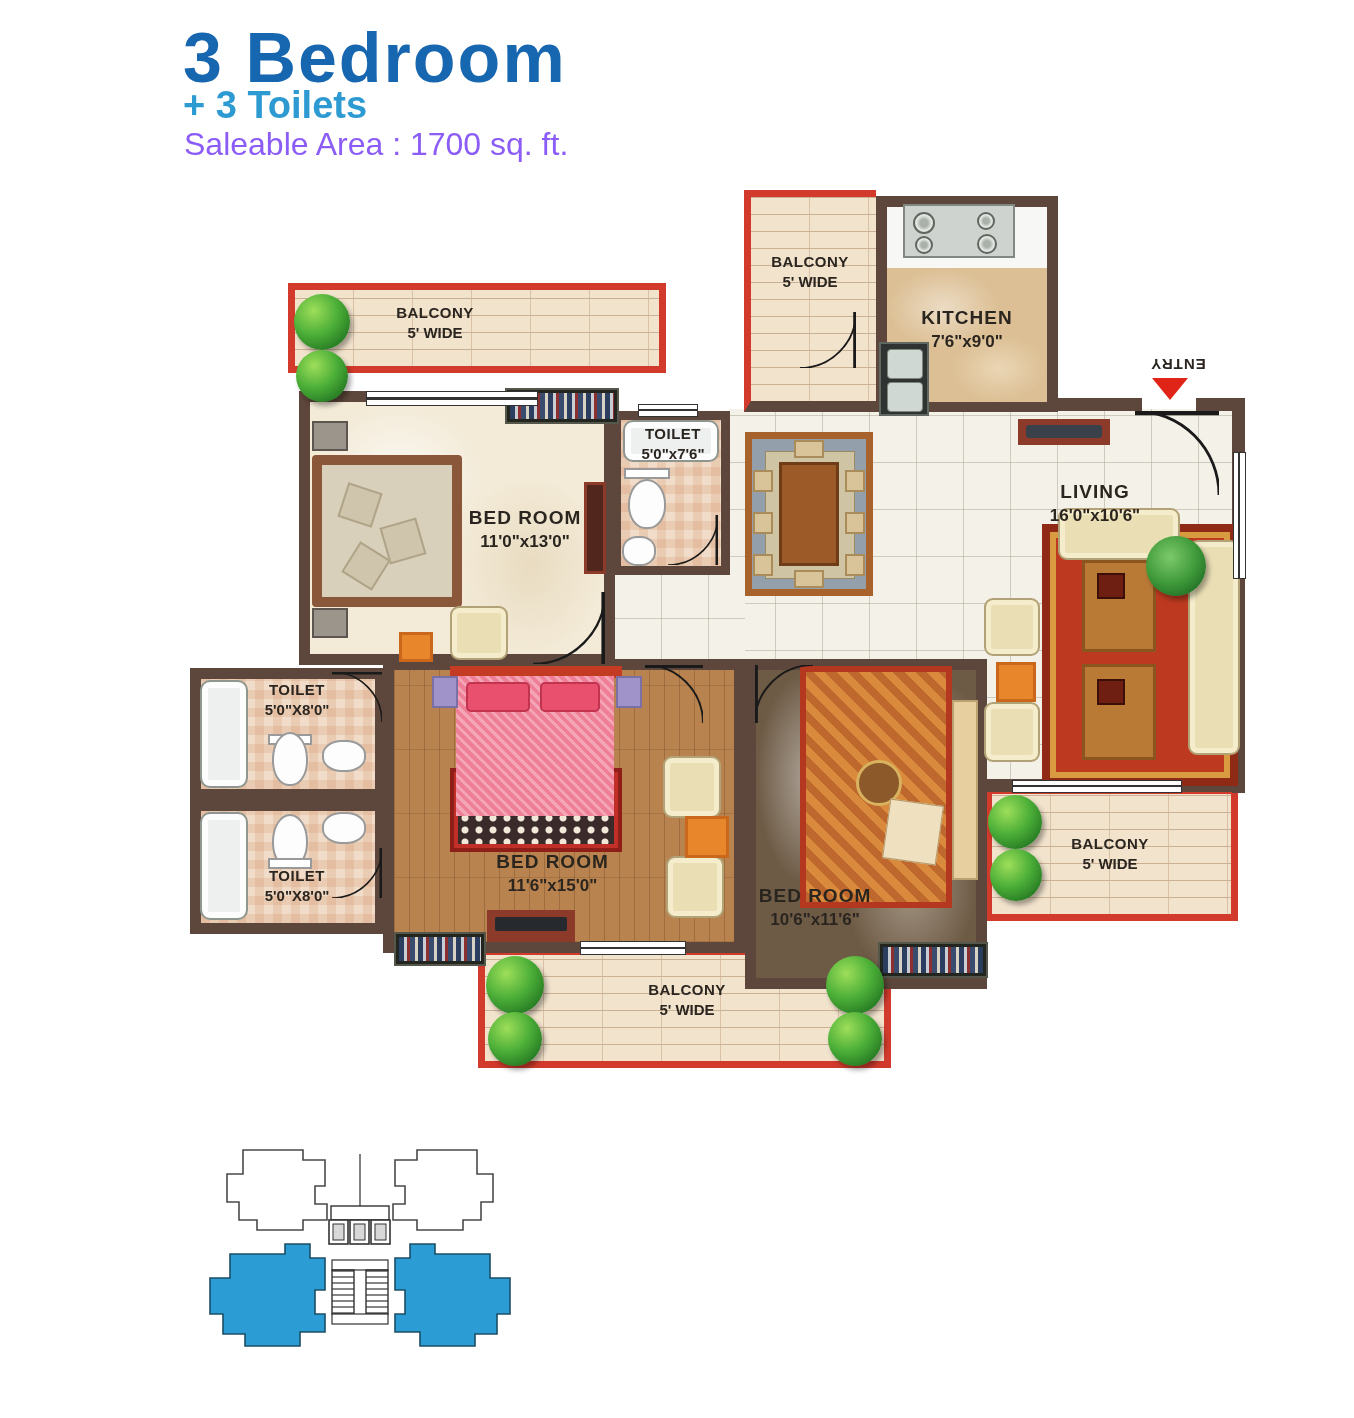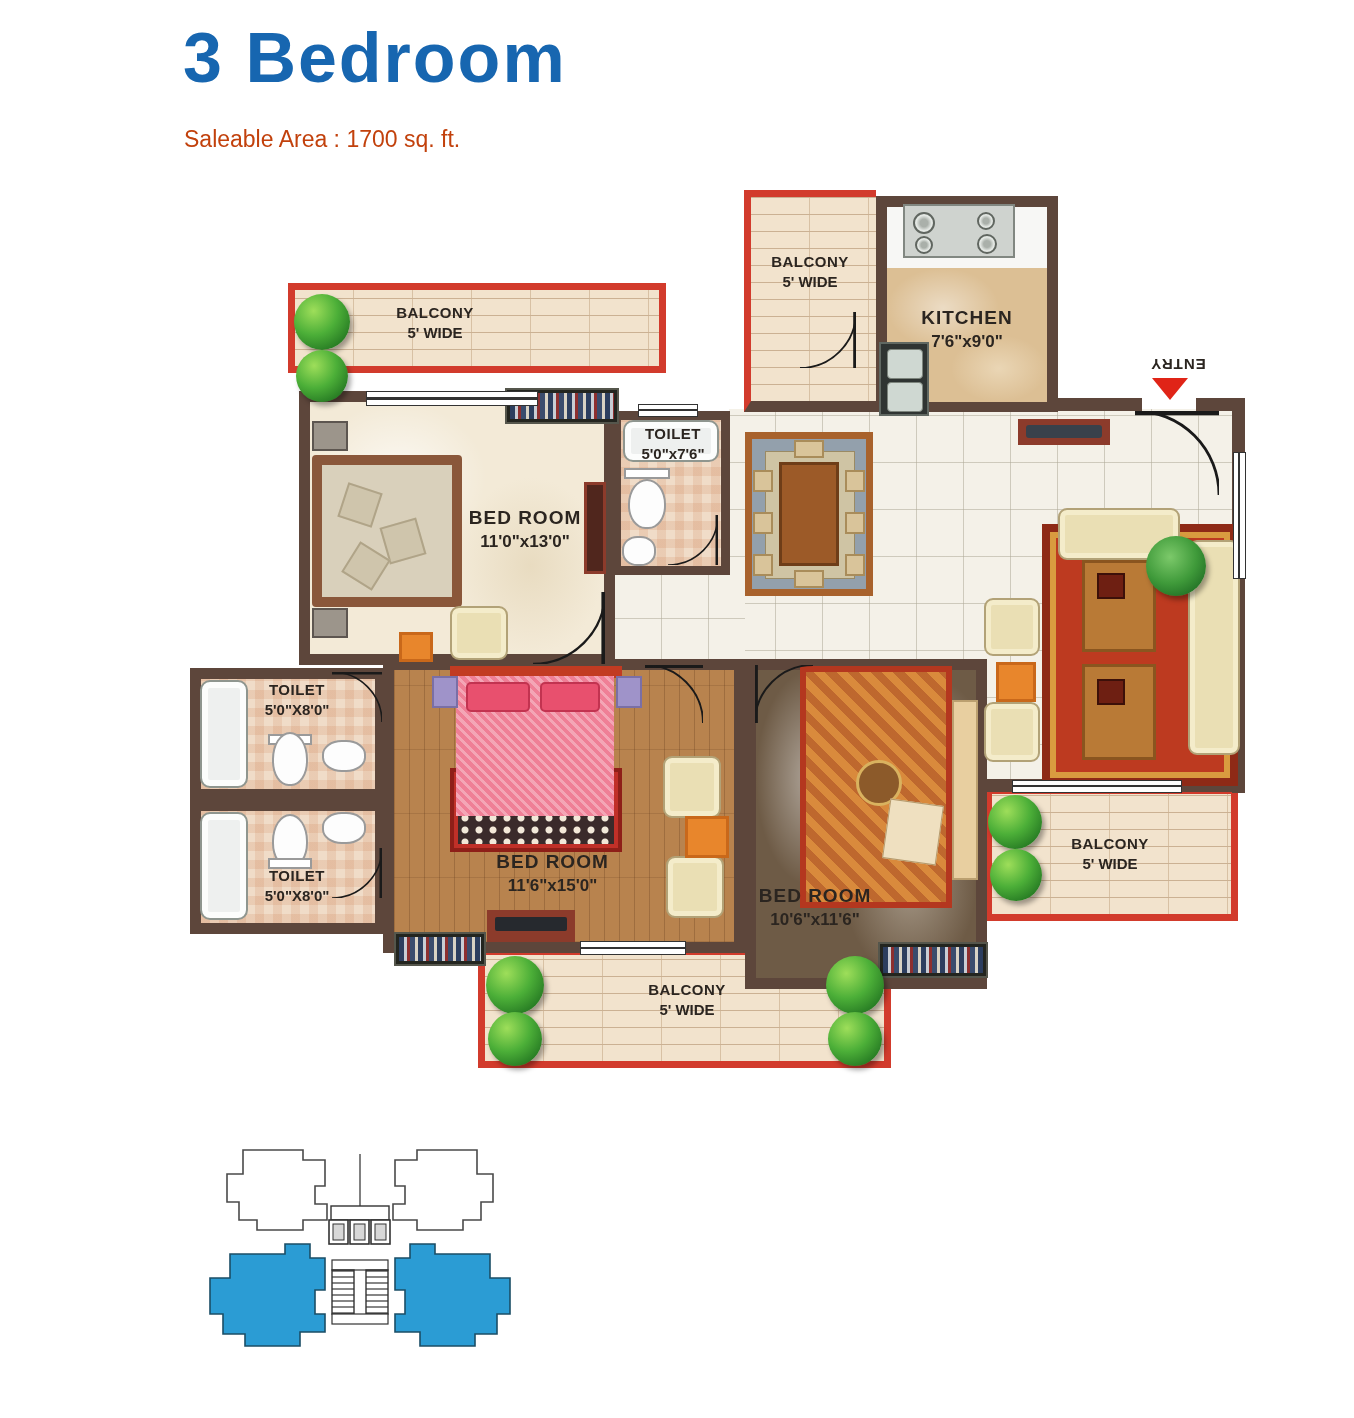--- a/index.html
+++ b/index.html
@@ -2,21 +2,21 @@
 <html><head>
 <meta charset="utf-8">
 <style>
   html,body{margin:0;padding:0;background:#ffffff;}
   .page{position:relative;width:1354px;height:1418px;background:#fff;overflow:hidden;
         font-family:"Liberation Sans",sans-serif;}
   
   .hdr-title{position:absolute;left:183px;top:18px;font-size:70px;font-weight:800;
              letter-spacing:2px;color:#1766b0;}
   .hdr-sub{position:absolute;left:183px;top:84px;font-size:38px;font-weight:700;color:#2d9ad2;}
-  .hdr-area{position:absolute;left:184px;top:126px;font-size:23px;color:#c2410c;}
+  .hdr-area{position:absolute;left:184px;top:126px;font-size:32px;color:#8b5cf6;}
   
   .room{position:absolute;box-sizing:border-box;border:11px solid #5d463b;z-index:5;}
   .balc{position:absolute;box-sizing:border-box;border:7px solid #d23b2c;z-index:4;}
   .floor-brick{background:#f2e3cd;
      background-image:repeating-linear-gradient(0deg,transparent 0 16px,#cbb193 16px 17px),
                       repeating-linear-gradient(90deg,transparent 0 58px,#d8c1a4 58px 59px);}
   .floor-tile{background:#f4f1e8;
      background-image:repeating-linear-gradient(0deg,transparent 0 46px,rgba(175,170,152,.55) 46px 47px),
                       repeating-linear-gradient(90deg,transparent 0 46px,rgba(175,170,152,.55) 46px 47px);}
   .floor-mosaic{background:#f0dcc8;
@@ -69,20 +69,21 @@
              transform:rotate(180deg);text-align:center;letter-spacing:1px;}
   .burner{position:absolute;border-radius:50%;border:2px solid #606660;background:
           radial-gradient(circle,#aab0aa 30%,#e4e8e4 60%);}
 </style>
 </head>
 <body>
 
 <div class="page">
 
   <div class="hdr-title">3 Bedroom</div>
+  <div class="hdr-sub">+ 3 Toilets</div>
   <div class="hdr-area">Saleable Area : 1700 sq. ft.</div>
 
   <div class="floor-tile" style="position:absolute;left:729px;top:409px;width:505px;height:382px;z-index:1;"></div>
   <div class="floor-tile" style="position:absolute;left:615px;top:575px;width:130px;height:90px;z-index:1;"></div>
 
   <div class="balc floor-brick" style="left:288px;top:283px;width:378px;height:90px;"></div>
   <div class="bush" style="left:294px;top:294px;width:56px;height:56px;"></div>
   <div class="bush" style="left:296px;top:350px;width:52px;height:52px;"></div>
   <div class="lbl lbl-sm" style="left:345px;top:303px;width:180px;">
     <div class="nm">BALCONY</div>
@@ -174,20 +175,24 @@
   <div class="furn sofa" style="left:984px;top:598px;width:56px;height:58px;"></div>
   <div class="furn sofa" style="left:984px;top:702px;width:56px;height:60px;"></div>
   <div class="furn orange" style="left:996px;top:662px;width:40px;height:40px;"></div>
   <div class="furn" style="left:1082px;top:560px;width:74px;height:92px;background:#b97a36;border:3px solid #8a551f;z-index:12;">
     <div style="position:absolute;left:12px;top:10px;width:24px;height:22px;background:#6e1f12;border:2px solid #3c1009;"></div>
   </div>
   <div class="furn" style="left:1082px;top:664px;width:74px;height:96px;background:#b97a36;border:3px solid #8a551f;z-index:12;">
     <div style="position:absolute;left:12px;top:12px;width:24px;height:22px;background:#6e1f12;border:2px solid #3c1009;"></div>
   </div>
   <div class="bush" style="left:1146px;top:536px;width:60px;height:60px;z-index:14;background:radial-gradient(circle at 40% 35%,#7cc96a,#3f9a3a 50%,#1f6b23 85%);"></div>
+  <div class="lbl" style="left:1005px;top:480px;width:180px;">
+    <div class="nm">LIVING</div>
+    <div class="sz">16'0"x10'6"</div>
+  </div>
 
   <div class="room floor-mosaic" style="left:190px;top:668px;width:196px;height:132px;"></div>
   <div class="furn tub" style="left:200px;top:680px;width:48px;height:108px;"></div>
   <div class="furn" style="left:268px;top:734px;width:44px;height:11px;background:#fff;border:2px solid #9a9a9a;"></div>
   <div class="furn wc" style="left:272px;top:732px;width:36px;height:54px;"></div>
   <div class="furn sink" style="left:322px;top:740px;width:44px;height:32px;"></div>
   <div class="lbl lbl-sm" style="left:232px;top:680px;width:130px;">
     <div class="nm">TOILET</div>
     <div class="sz">5'0"X8'0"</div>
   </div>

